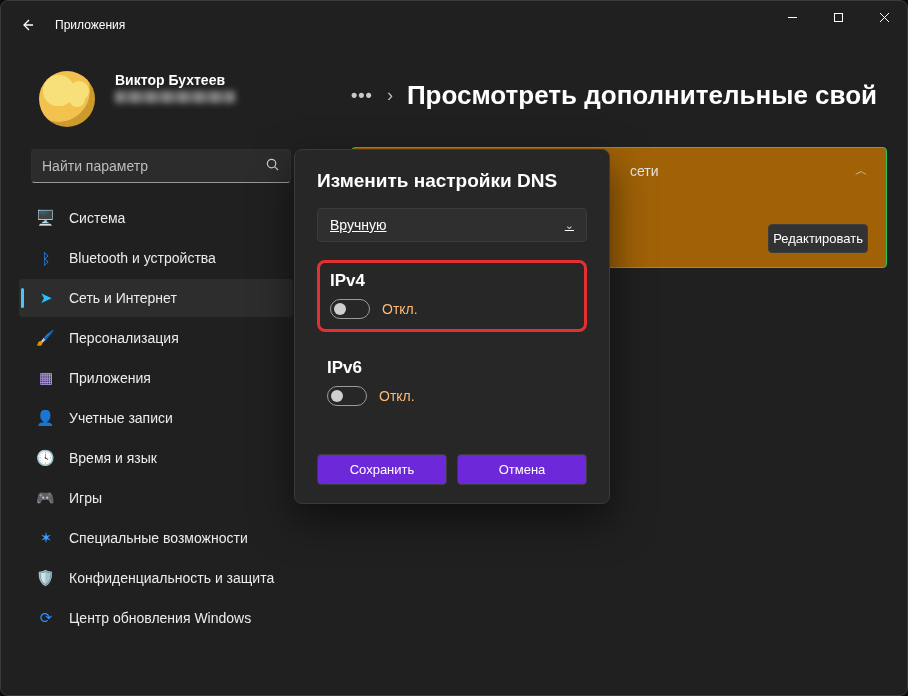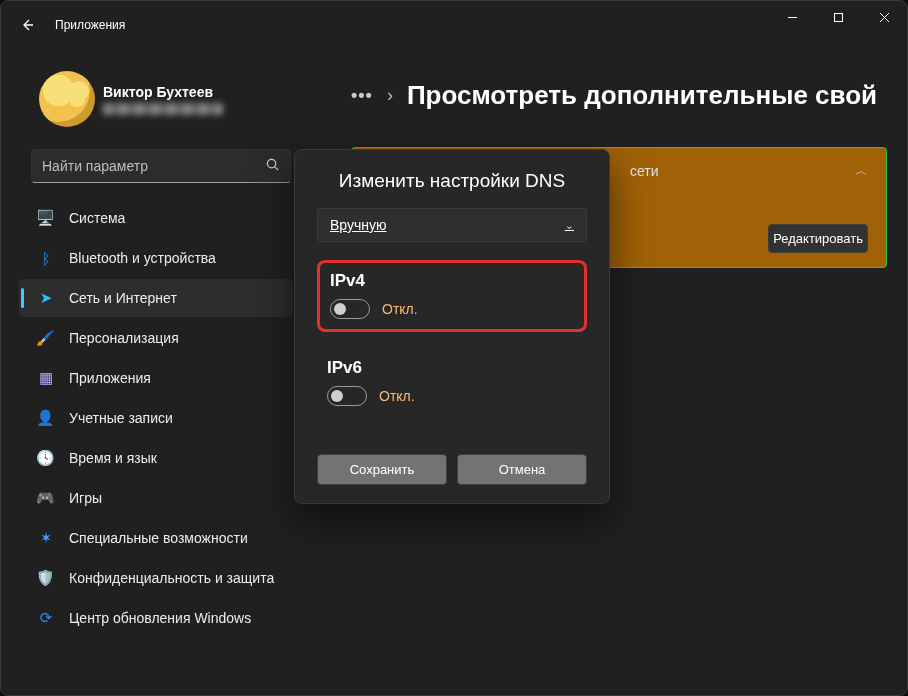--- a/index.html
+++ b/index.html
@@ -14,21 +14,21 @@
     padding: 0 0 0 12px;
   }
   .titlebar-left { display: flex; align-items: center; gap: 14px; }
   .back-btn { width: 28px; height: 28px; display: flex; align-items: center; justify-content: center; color: #fff; font-size: 15px; border-radius: 4px; cursor: pointer; }
   .title-text { font-size: 12px; color: #fff; }
   .win-controls { display: flex; height: 48px; }
   .win-btn { width: 46px; height: 32px; display: flex; align-items: center; justify-content: center; color: #fff; cursor: pointer; font-size: 11px; }
   .win-btn svg { stroke: #fff; }
   
   .sidebar { position: absolute; left: 0; top: 60px; width: 310px; padding: 0 10px 0 10px; }
-  .profile { display: flex; align-items: center; gap: 8px; padding: 10px 8px 18px 28px; }
+  .profile { display: flex; gap: 20px; padding: 10px 8px 18px 28px; }
   .avatar { width: 56px; height: 56px; border-radius: 50%; background: radial-gradient(circle at 35% 35%, #f7e07a 0 30%, #f2c14e 31% 60%, #cc9a2d 61% 100%); position: relative; overflow: hidden; }
   .avatar::after{content:"";position:absolute;right:6px;top:10px;width:20px;height:20px;border-radius:50%;background:#f7e07a;box-shadow:-2px 8px 0 -2px #f7e07a;}
   .profile-name { font-size: 14px; font-weight: 600; color: #fff; line-height: 1.3; }
   .profile-sub { filter: blur(3px); width: 120px; height: 12px; background: repeating-linear-gradient(90deg,#888 0 8px,#666 8px 16px); margin-top:2px; border-radius:2px;}
   .search {
     margin: 4px 10px 16px 20px; height: 34px; background: #2c2c2c; border: 1px solid #303030;
     border-bottom: 1.5px solid #9a9a9a; border-radius: 4px; display: flex; align-items: center;
     padding: 0 10px; color: #c9c9c9; font-size: 14px; justify-content: space-between;
   }
   .search span.ph { color: #bdbdbd; font-size: 14px; }
@@ -63,39 +63,39 @@
   .kv-list { margin-top: 46px; display: flex; flex-direction: column; gap: 28px; }
   .kv-row { display: flex; justify-content: space-between; align-items: flex-start; }
   .kv-key { font-size: 13px; color: #e0e0e0; line-height: 1.5; }
   .kv-val { font-size: 13px; color: #e0e0e0; }
   
   .modal {
     position: absolute; left: 293px; top: 148px; width: 316px; background: #272727;
     border: 1px solid #3a3a3a; border-radius: 8px; box-shadow: 0 16px 40px rgba(0,0,0,0.55);
     padding: 20px 22px 18px 22px; z-index: 50;
   }
-  .modal h2 { font-size: 19px; font-weight: 400; margin-bottom: 16px; color: #fff; text-align: center; }
+  .modal h2 { font-size: 19px; font-weight: 700; margin-bottom: 16px; color: #fff; }
   .select {
     height: 34px; background: #2f2f2f; border: 1px solid #3b3b3b; border-radius: 4px;
     display: flex; align-items: center; justify-content: space-between; padding: 0 12px;
     font-size: 14px; color: #fff; cursor: pointer; text-decoration: underline;
   }
   .select .chv { font-size: 11px; color: #cfcfcf; }
   .ipv-block { margin-top: 18px; padding: 8px 10px 10px 10px; border-radius: 8px; }
   .ipv-block.highlight { border: 3.5px solid #e43030; }
   .ipv-title { font-size: 17px; font-weight: 600; color: #fff; }
   .toggle-row { display: flex; align-items: center; gap: 12px; margin-top: 8px; }
   .toggle {
     width: 40px; height: 20px; border: 1px solid #9a9a9a; border-radius: 10px; position: relative;
     background: #272727; cursor: pointer;
   }
   .toggle::before { content: ""; position: absolute; left: 3px; top: 3px; width: 12px; height: 12px; border-radius: 50%; background: #cfcfcf; }
   .toggle-label { font-size: 14px; color: #fdba74; }
   .modal-actions { display: flex; gap: 10px; margin-top: 38px; }
-  .modal-actions .btn { flex: 1; text-align: center; padding: 7px 7px; background: #737373; }
+  .modal-actions .btn { flex: 1; text-align: center; padding: 7px 7px; background: #6d28d9; }
   
   .ic-search { width:15px;height:15px; }
 </style>
 </head>
 <body>
 
 <div class="window">
 
   <div class="titlebar">
     <div class="titlebar-left">

